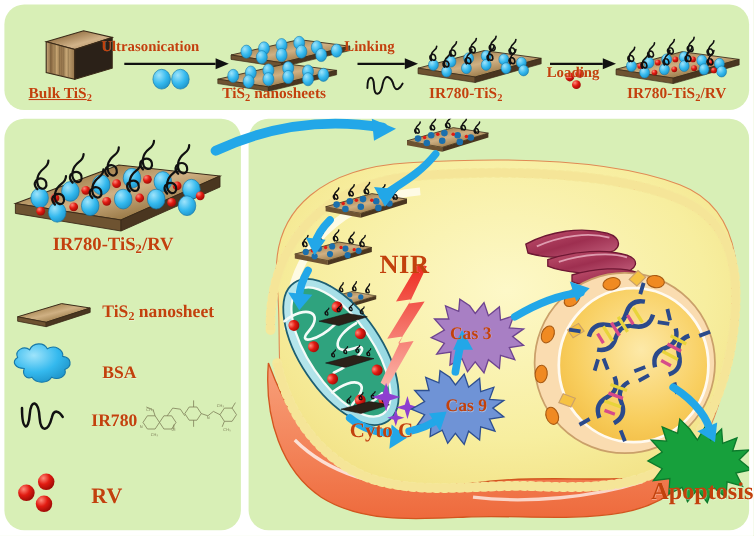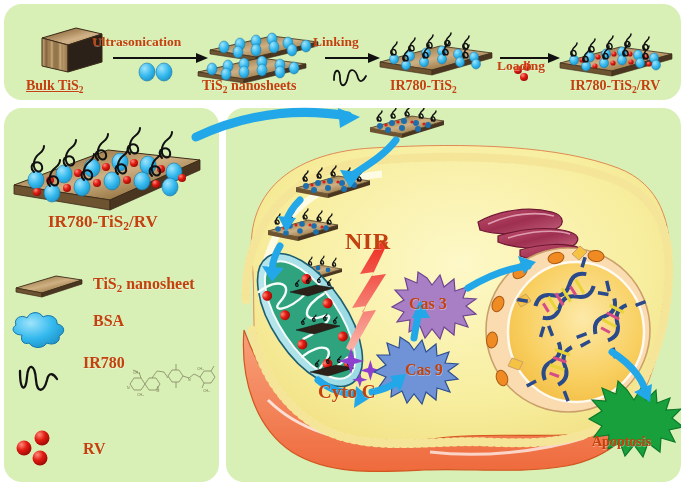--- a/index.html
+++ b/index.html
@@ -331,23 +331,23 @@
     <circle cx="40" cy="458" r="7.5" fill="url(#rvg)"></circle>
   </g>
 </svg>
 
 <div class="lbl" style="left:48px;top:212px;font-size:17px;">
   <span>IR780-TiS</span><span class="sub">2</span><span>/RV</span>
 </div>
 <div class="lbl" style="left:93px;top:275px;font-size:16px;">
   <span>TiS</span><span class="sub">2</span><span> nanosheet</span>
 </div>
-<div class="lbl" style="left:93px;top:312px;font-size:16px;">BSA</div>
-<div class="lbl" style="left:83px;top:354px;font-size:16px;">IR780</div>
-<div class="lbl" style="left:83px;top:440px;font-size:16px;">RV</div>
+<div class="lbl" style="left:93px;top:331px;font-size:16px;">BSA</div>
+<div class="lbl" style="left:83px;top:374px;font-size:16px;">IR780</div>
+<div class="lbl" style="left:83px;top:440px;font-size:20px;">RV</div>
 
 <div class="panel" id="cell-panel"></div>
 
 <svg width="685" height="487">
   <defs>
     <clipPath id="cellclip">
         <rect x="226" y="108" width="455" height="374" rx="18"></rect>
       </clipPath>
   </defs>
 
@@ -660,13 +660,13 @@
   <g>
     <path d="M196,137 C250,112 300,108 348,116" fill="none" stroke="#22a7e8" stroke-width="9" stroke-linecap="round"></path>
     <polygon points="360,117 338,108 340,128" fill="#22a7e8"></polygon>
   </g>
 </svg>
 
 <div class="lbl" style="left:345px;top:228px;font-size:24px;letter-spacing:.5px;">NIR</div>
 <div class="lbl" style="left:318px;top:381px;font-size:19px;">Cyto C</div>
 <div class="lbl" style="left:391px;top:361px;font-size:16px;margin-left:14px;">Cas 9</div>
 <div class="lbl" style="left:409px;top:295px;font-size:16px;">Cas 3</div>
-<div class="lbl" style="left:592px;top:434px;font-size:14px;">Apoptosis</div>
+<div class="lbl" style="left:592px;top:434px;font-size:22px;">Apoptosis</div>
 
 </body></html>

